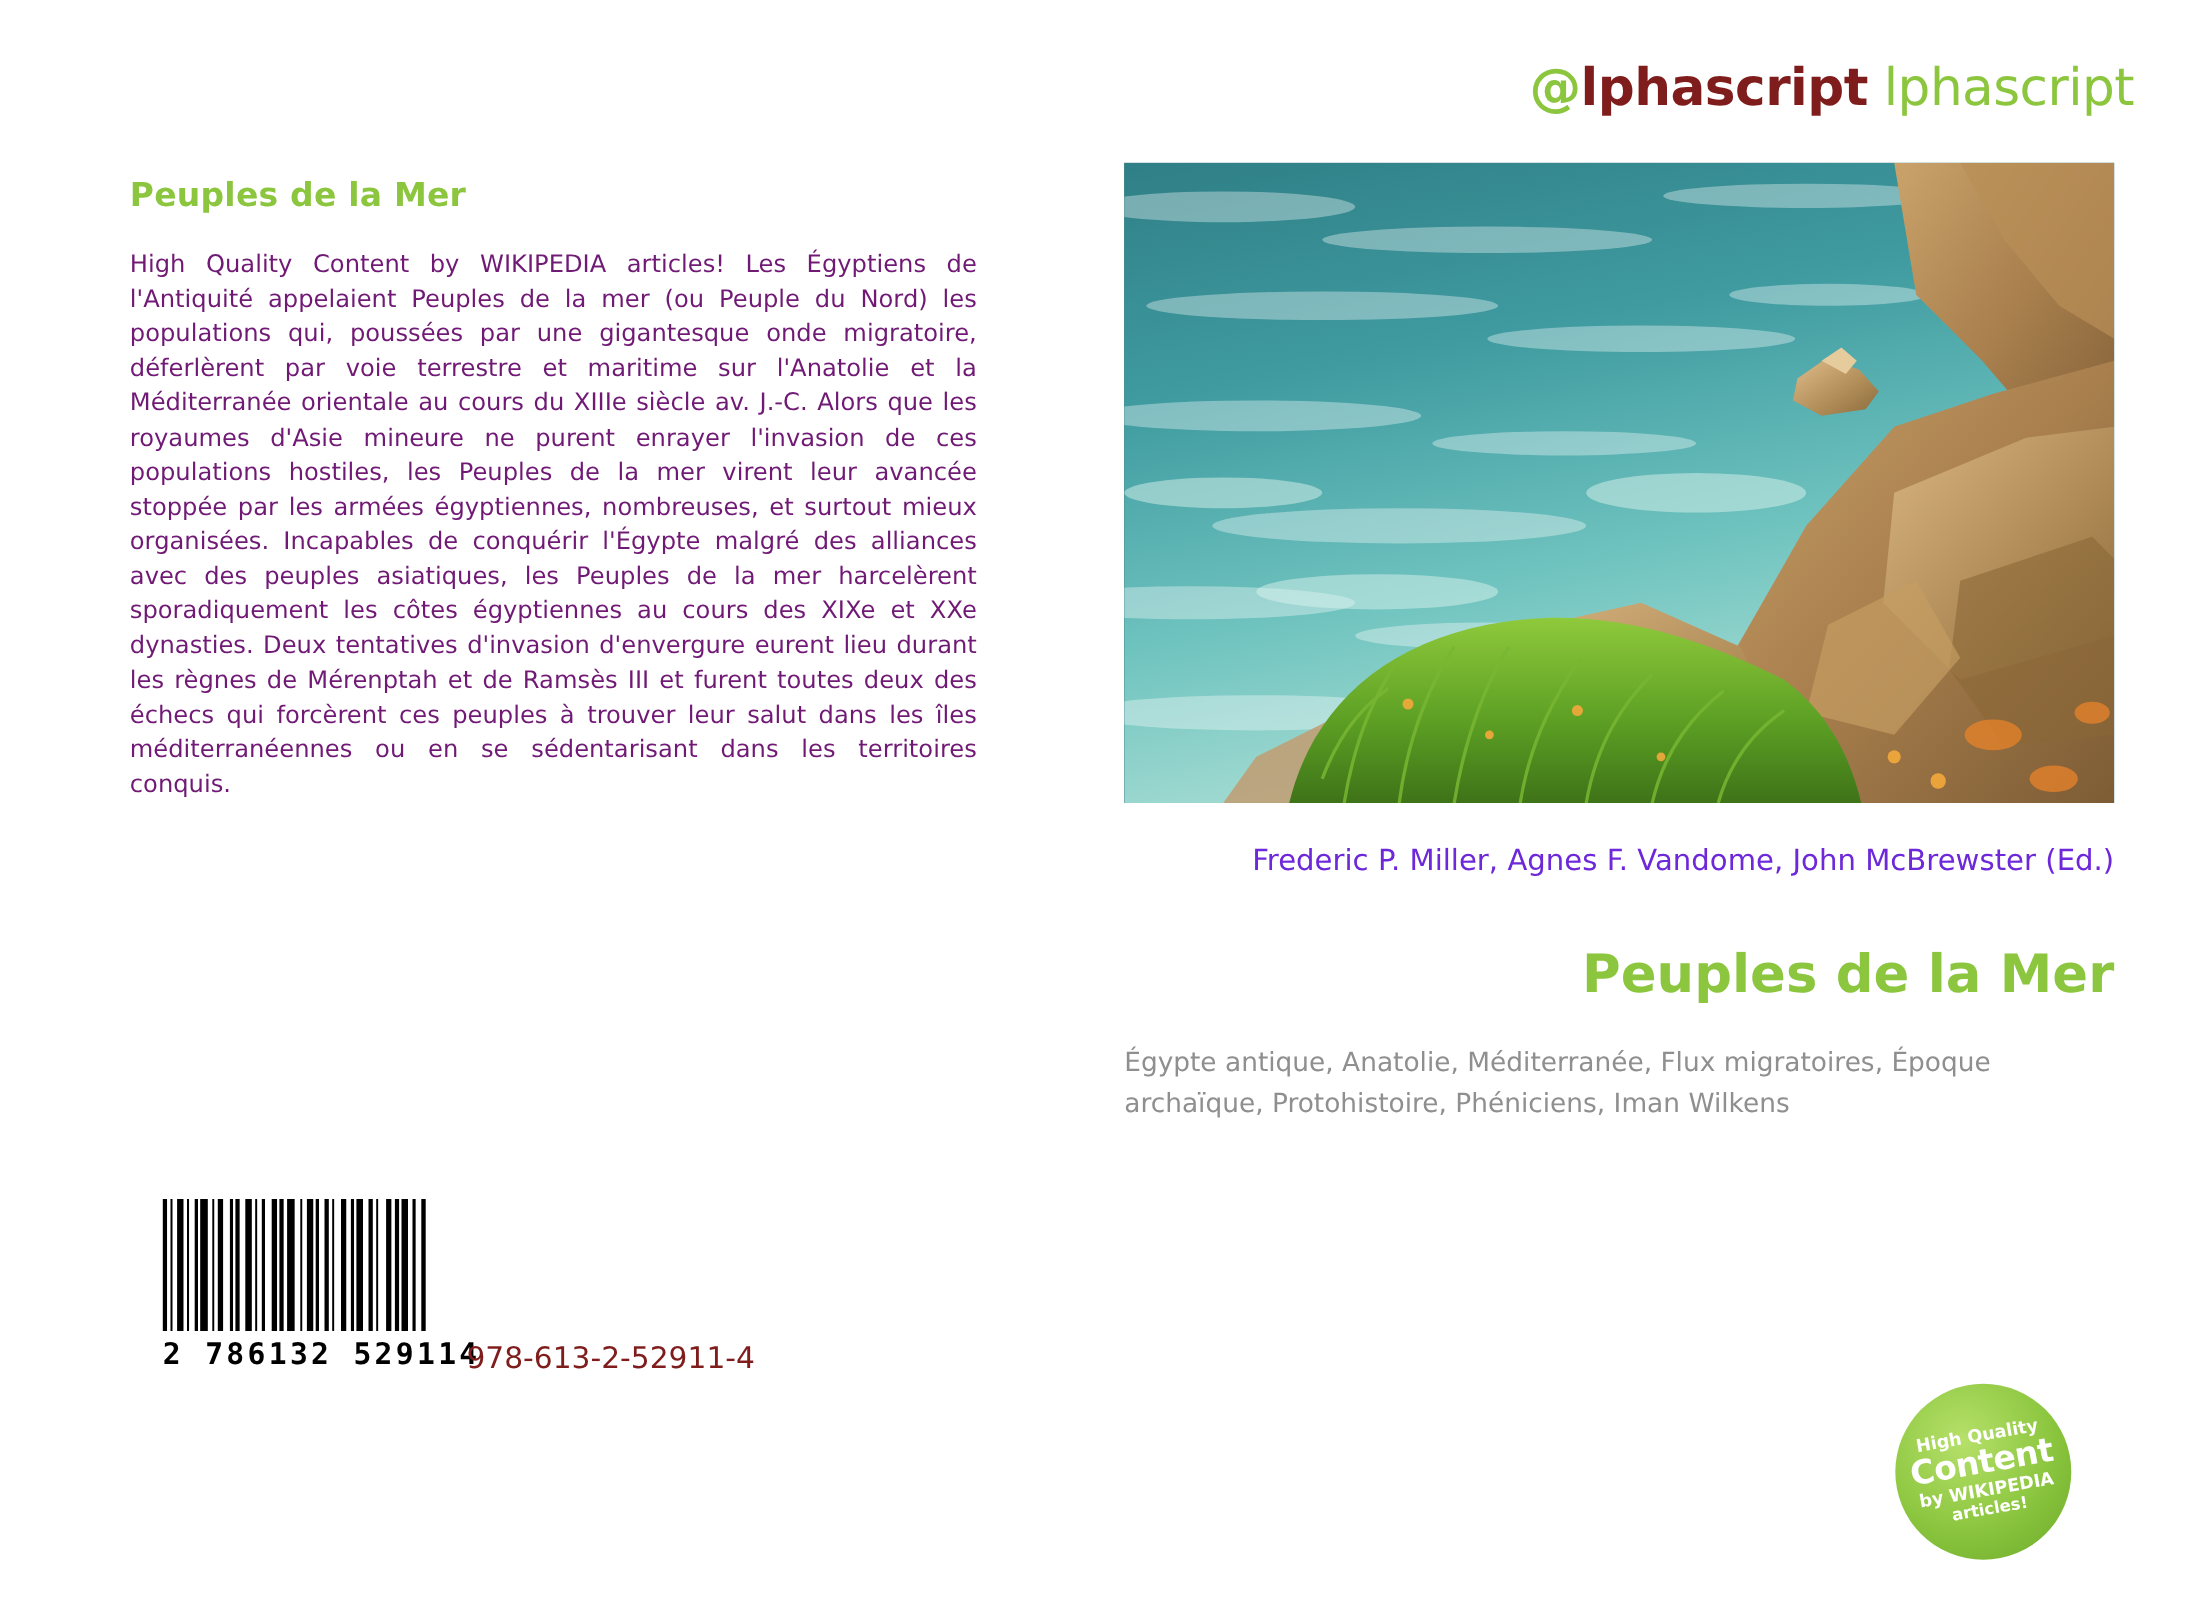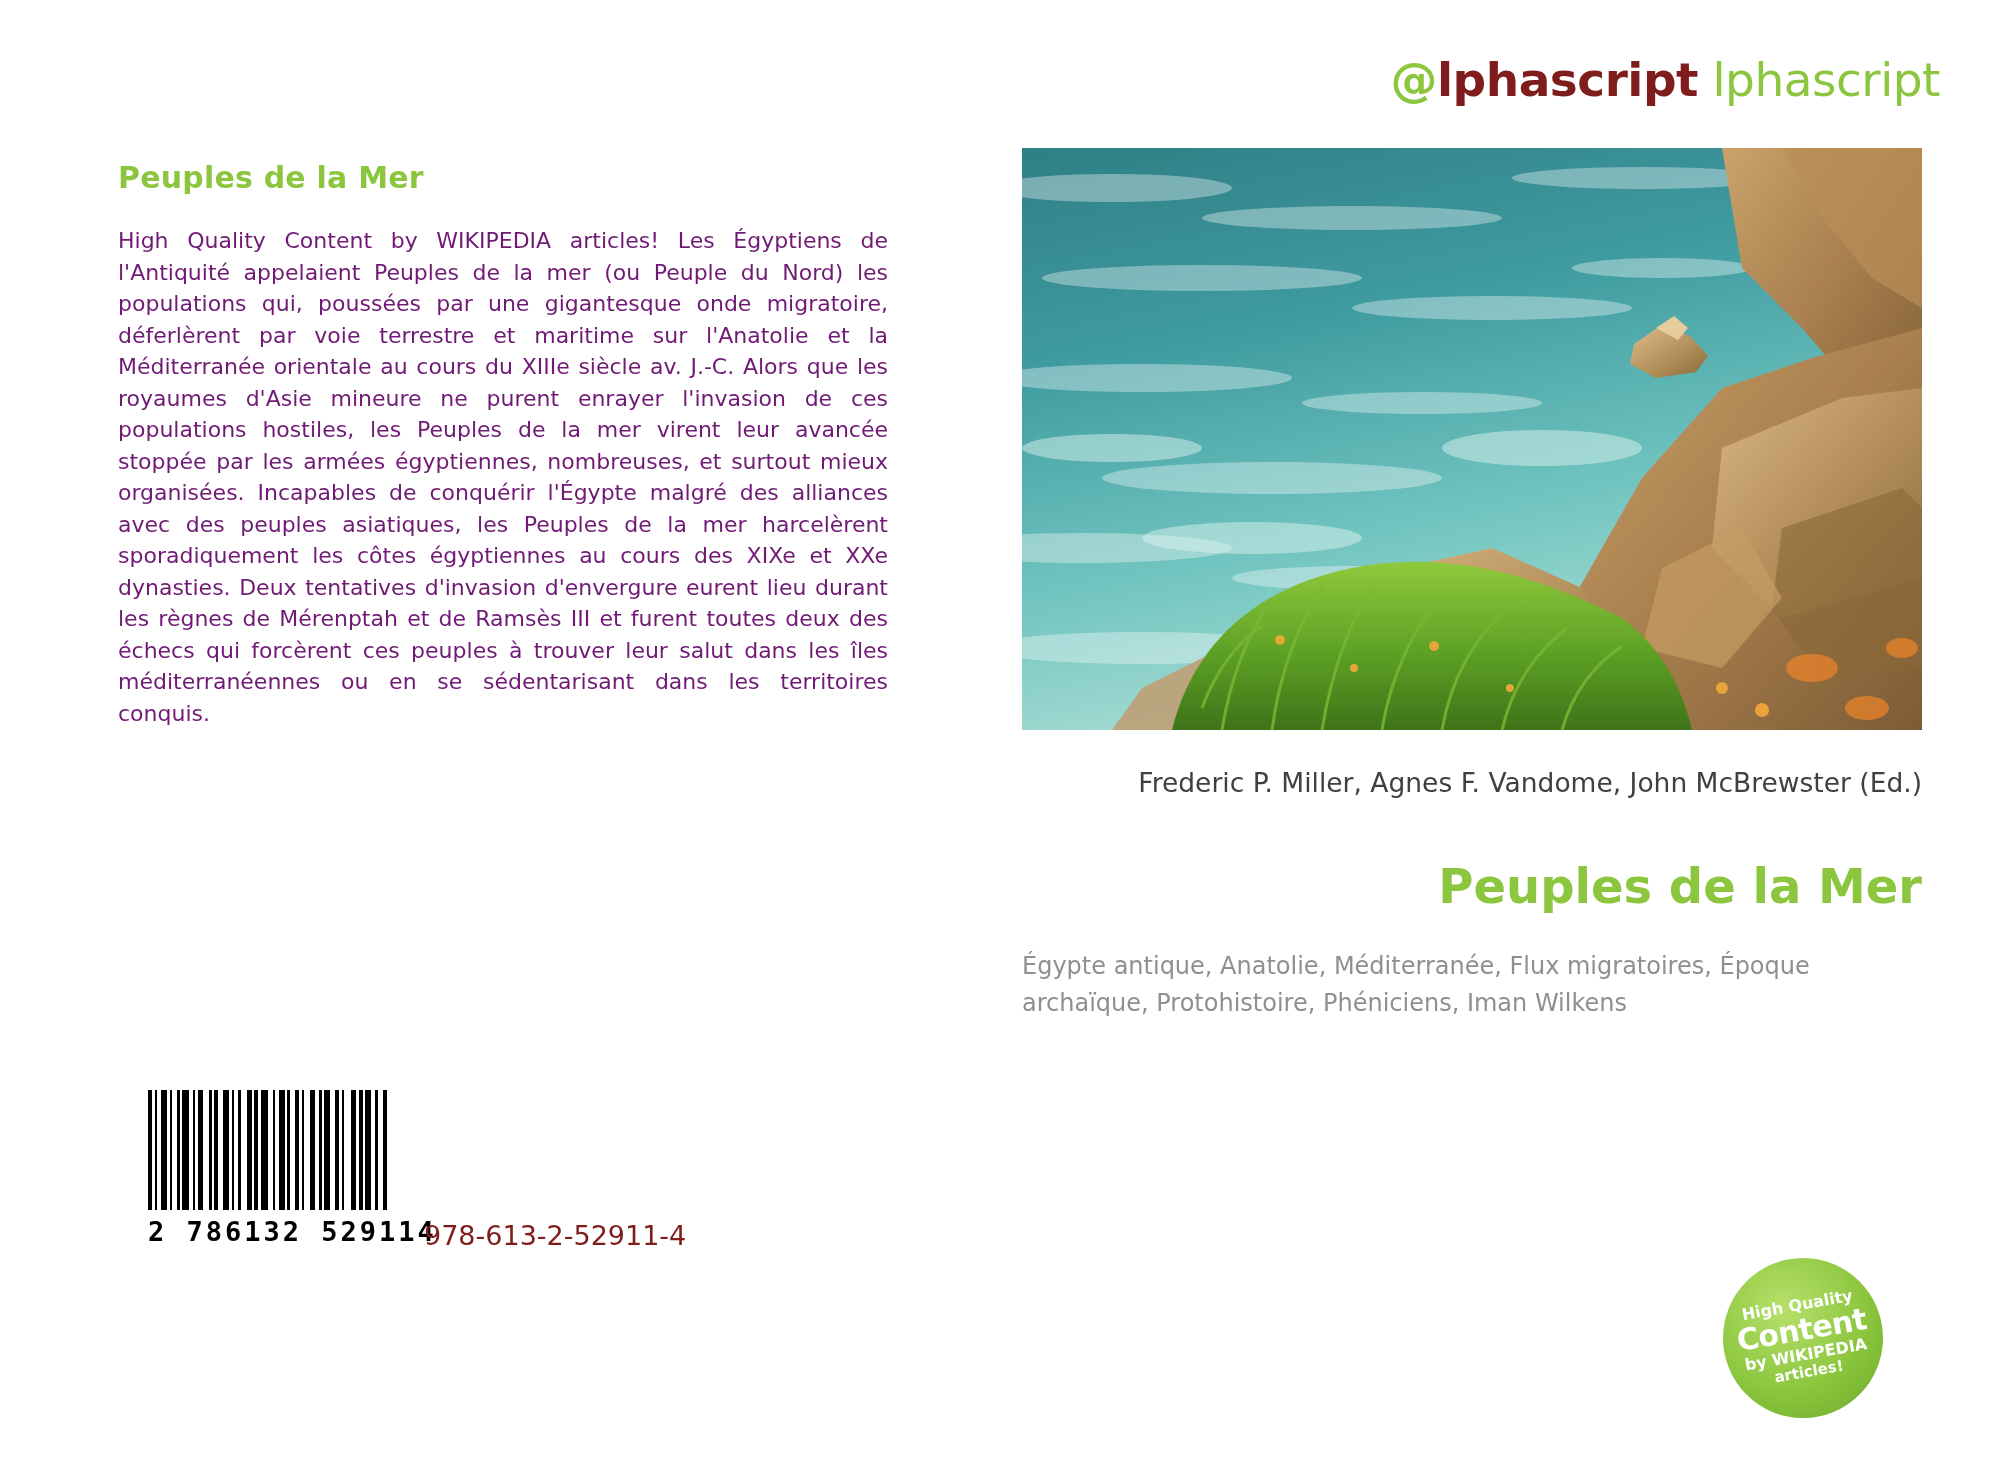--- a/index.html
+++ b/index.html
@@ -70,21 +70,21 @@
   }
   .cover-image svg { display:block; }
 
   
   .front-authors {
     position: absolute;
     left: 1122px;
     top: 762px;
     width: 800px;
     text-align: right;
-    color: #404040;
+    color: #6d28d9;
     font-size: 26.5px;
     line-height: 41px;
   }
   .front-title {
     position: absolute;
     left: 1022px;
     top: 858px;
     width: 900px;
     text-align: right;
     color: #8cc63f;

